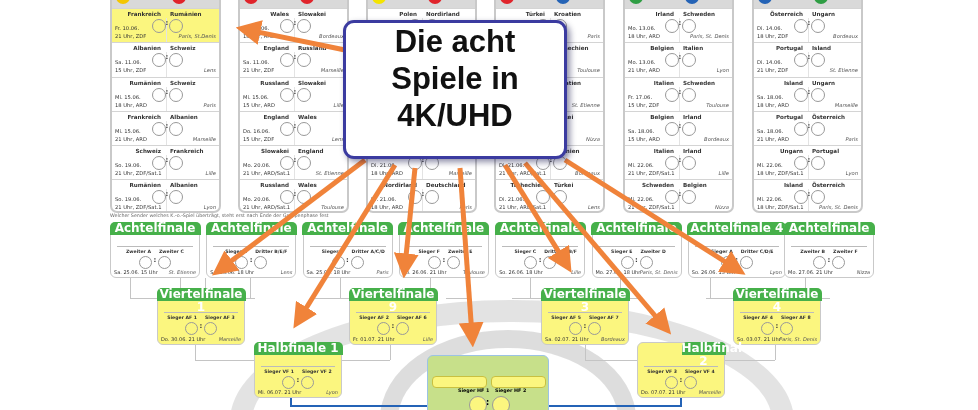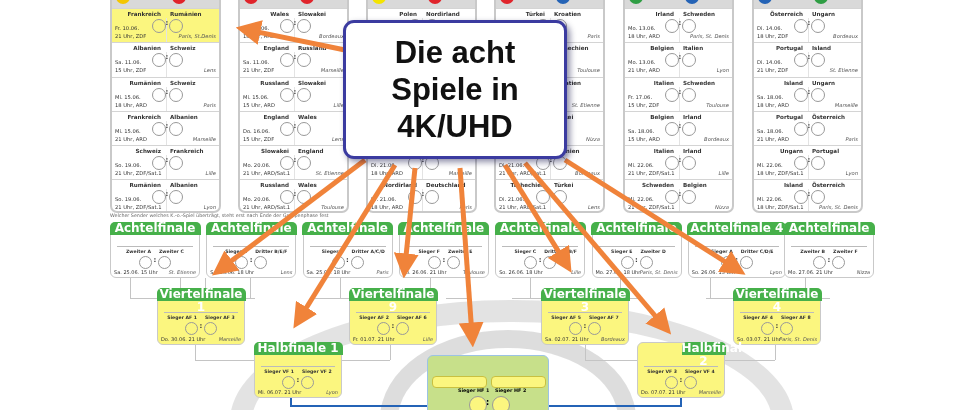--- a/index.html
+++ b/index.html
@@ -54,21 +54,21 @@
   .final .fc1, .final .fc2 { position:absolute; top:40px; width:16px; height:16px; border:1px solid #999; border-radius:50%; background:#fbf67f; }
   .final .fc1 { left:41px; } .final .fc2 { left:64px; }
   .final .fcolon { position:absolute; left:58px; top:42px; font-weight:bold; font-size:8px; }
 
   .bline { position:absolute; background:#c4c4c4; }
   .blue { position:absolute; background:#2463b6; }
 
   
   .callout { position:absolute; left:343px; top:20px; width:224px; height:139px; background:#fff; border:3px solid #3b3ba0;
              border-radius:11px; box-sizing:border-box; box-shadow:3px 3px 6px rgba(0,0,60,.45);
-             display:flex; align-items:center; justify-content:center; text-align:center; }
+             display:flex; justify-content:center; text-align:center; }
   .callout span { font-family:"Liberation Sans", sans-serif; font-weight:bold; font-size:31px; line-height:37px; color:#111; white-space:pre-line; }
   svg.arrows { position:absolute; left:0; top:0; }
 </style>
 </head>
 <body>
 
 <div class="emblem"></div>
 <div class="emblem2"></div>
 
 <div id="groups">

